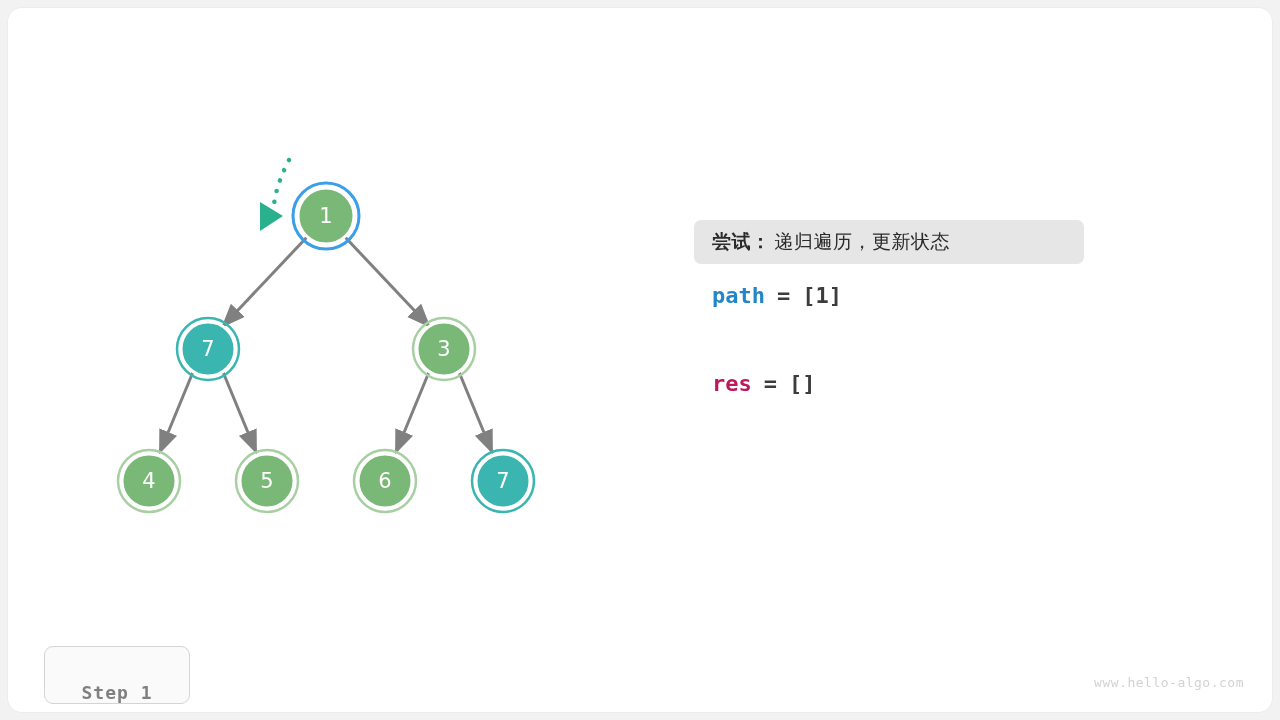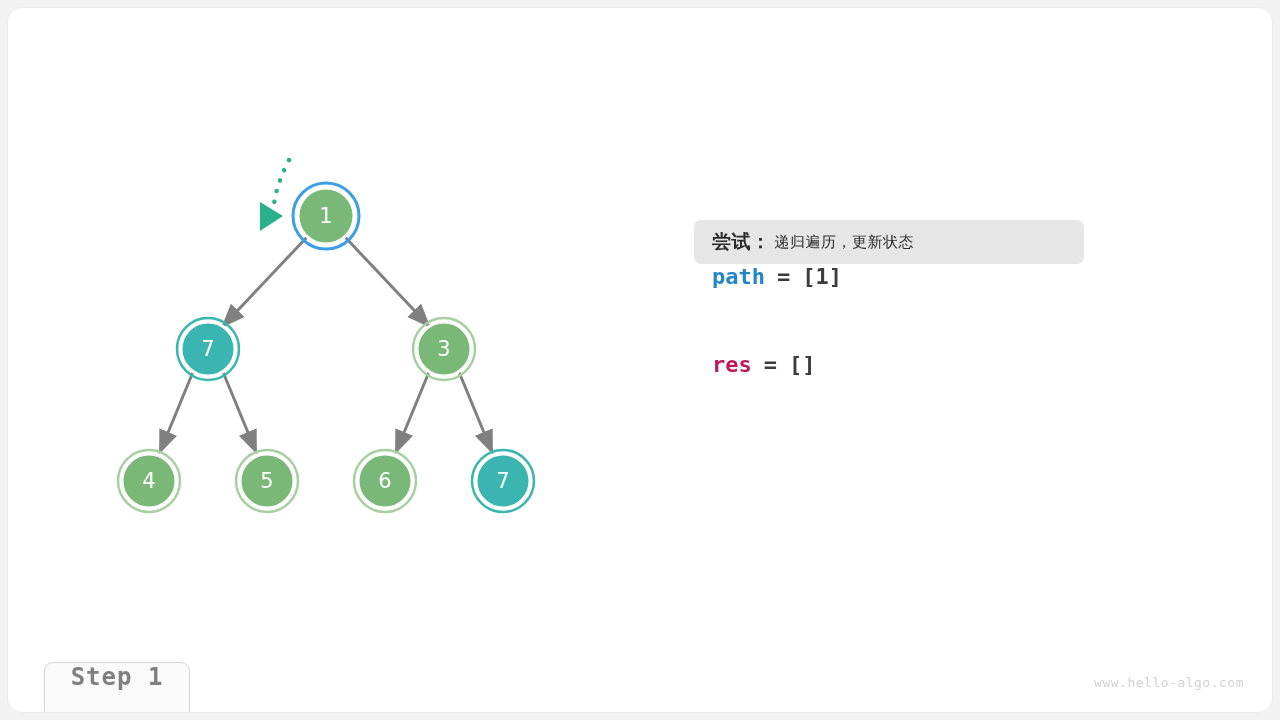--- a/index.html
+++ b/index.html
@@ -57,29 +57,29 @@
   }
   .cn-label {
     font-family: "DejaVu Sans", "Liberation Sans", sans-serif;
     font-size: 19px;
     font-weight: bold;
     color: #2b2b2b;
     letter-spacing: 0.5px;
   }
   .cn-body {
     font-family: "DejaVu Sans", "Liberation Sans", sans-serif;
-    font-size: 15px;
+    font-size: 19px;
     color: #2b2b2b;
     letter-spacing: 0.5px;
     margin-left: 4px;
   }
   .code-row {
     height: 44px;
     display: flex;
-    align-items: flex-start;
+    align-items: flex-end;
     padding-left: 18px;
     box-sizing: border-box;
     font-family: "DejaVu Sans Mono", "Liberation Mono", monospace;
     font-size: 22px;
     font-weight: bold;
     white-space: pre;
   }
   .var-path { color: #2386c8; }
   .var-res  { color: #be185d; }
   .code-eq  { color: #3c3c3c; font-weight: bold; }
@@ -90,28 +90,27 @@
   #step-badge {
     position: absolute;
     left: 36px;
     top: 638px;
     width: 144px;
     height: 56px;
     border: 1px solid #d4d4d4;
     border-radius: 9px;
     background: #fafafa;
     display: flex;
-    align-items: flex-start;
+    align-items: flex-end;
     justify-content: center;
     font-family: "DejaVu Sans Mono", "Liberation Mono", monospace;
-    font-size: 24px;
+    font-size: 18px;
     font-weight: bold;
     color: #808080;
     letter-spacing: 1px;
-    margin-top: 16px;
   }
 
   
   #watermark {
     position: absolute;
     right: 28px;
     bottom: 22px;
     font-family: "DejaVu Sans Mono", "Liberation Mono", monospace;
     font-size: 13px;
     color: #d2d2d2;

